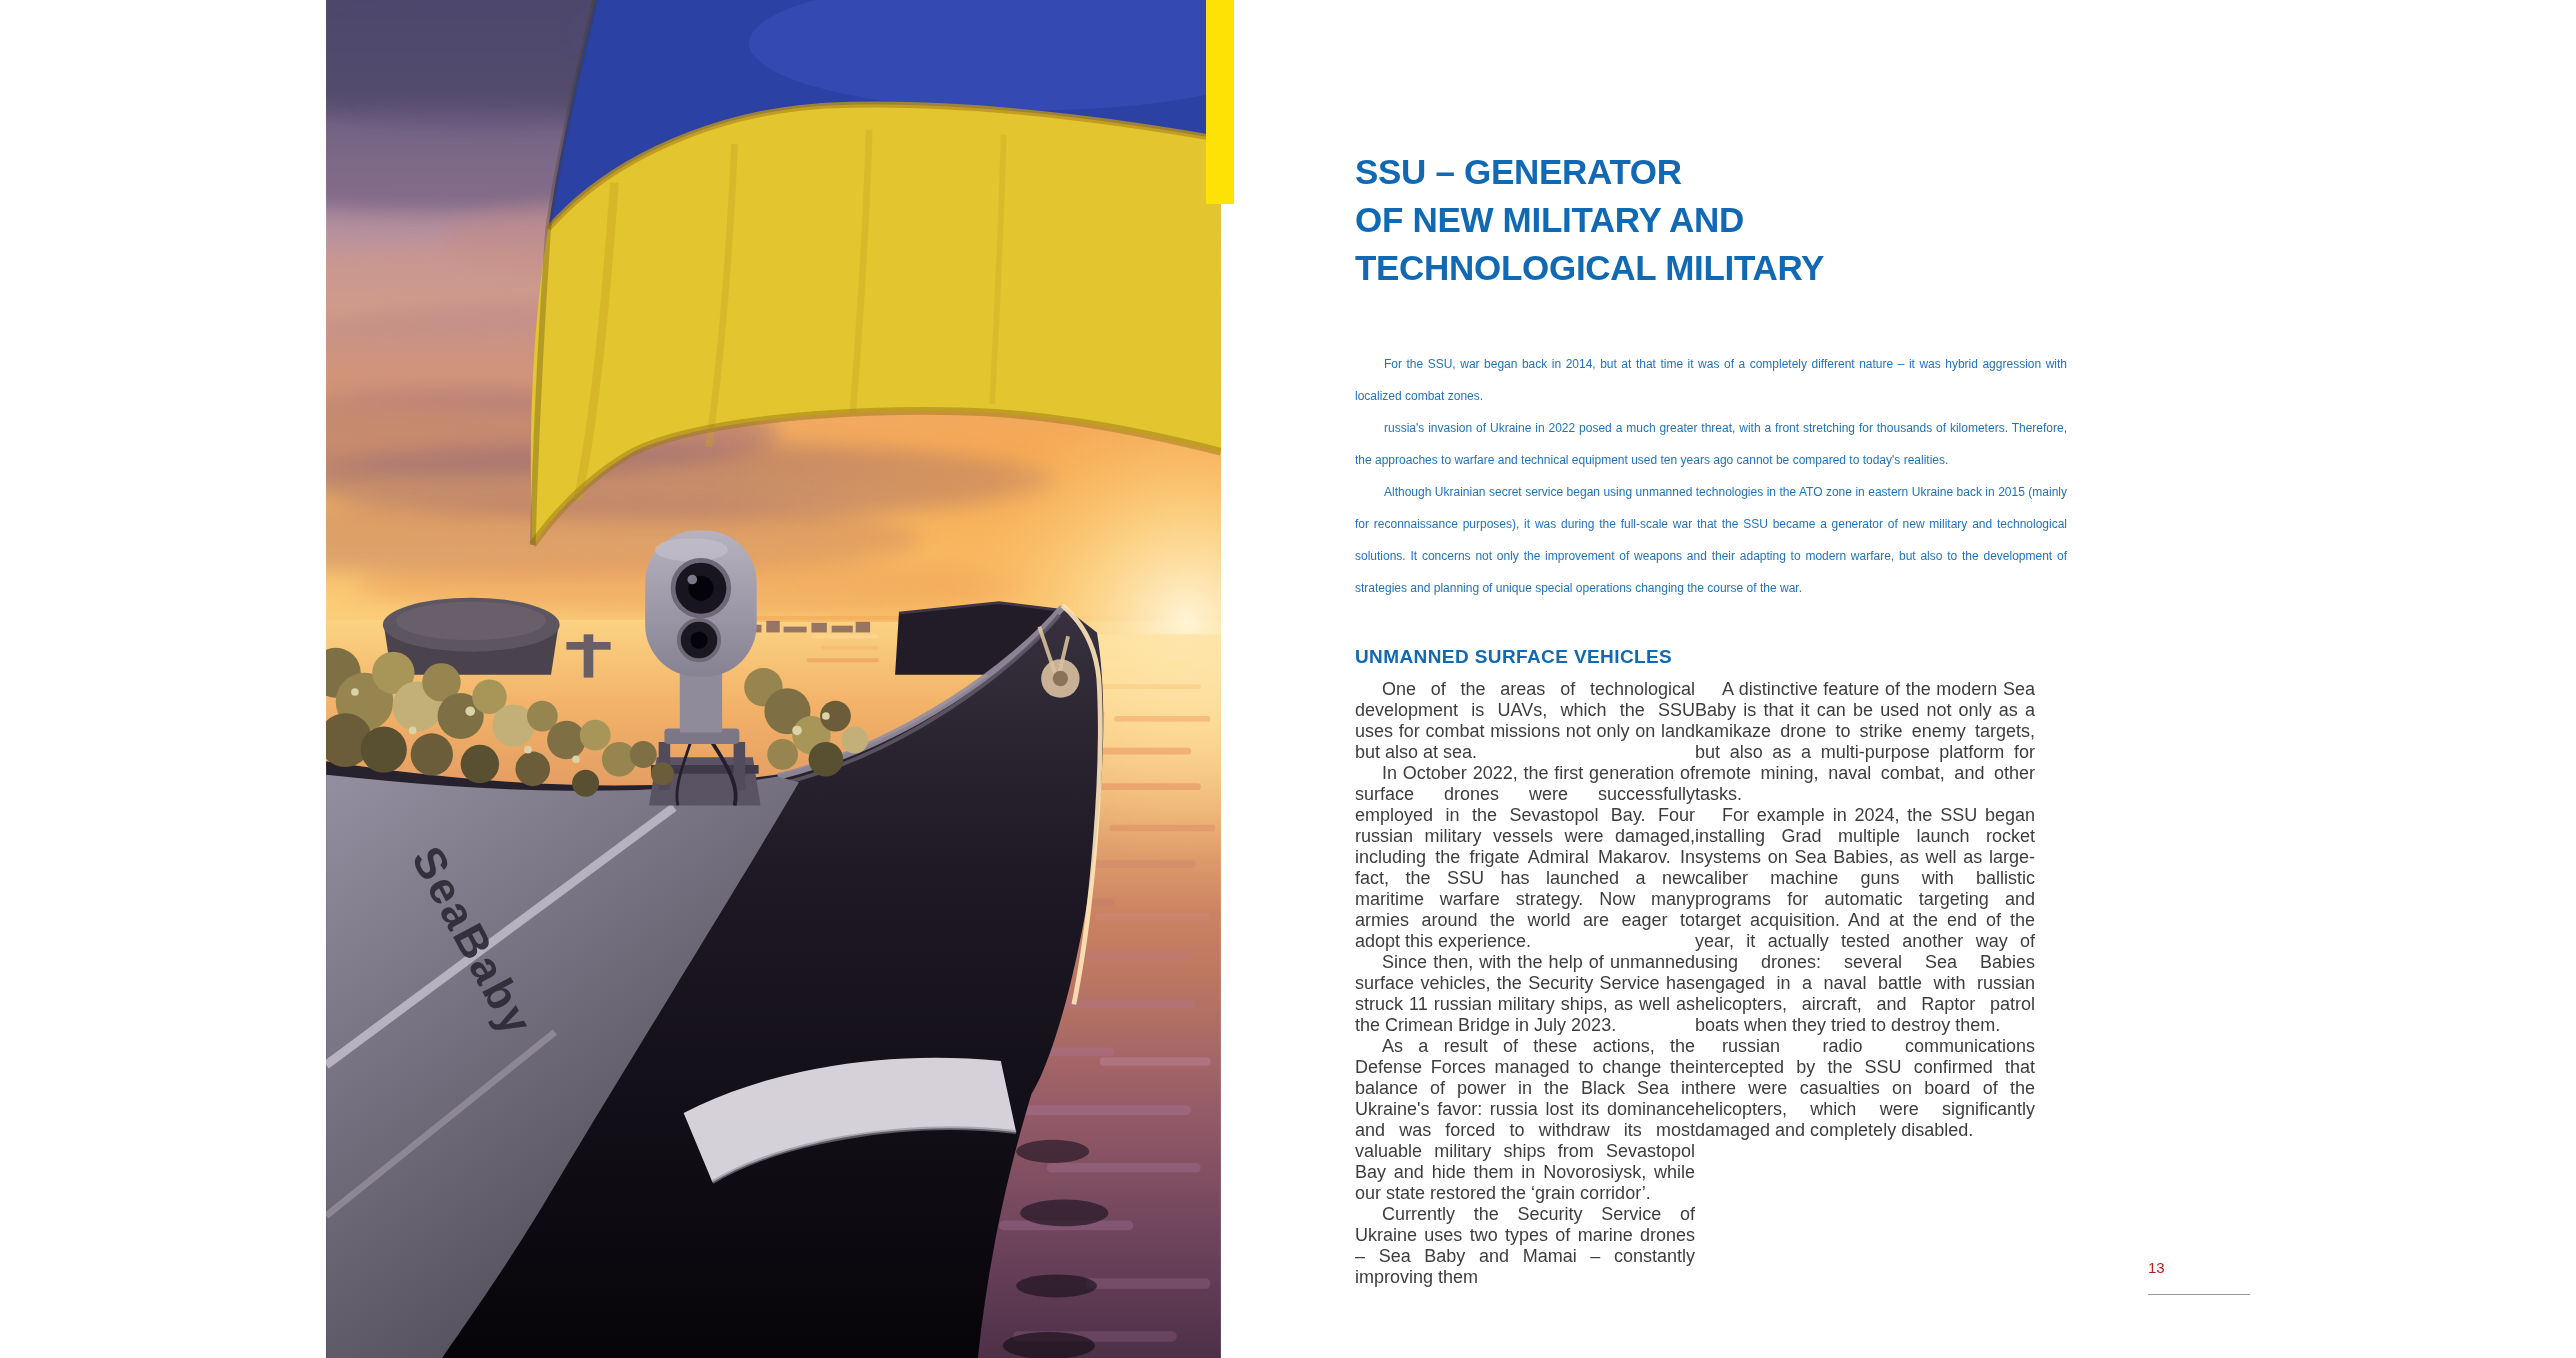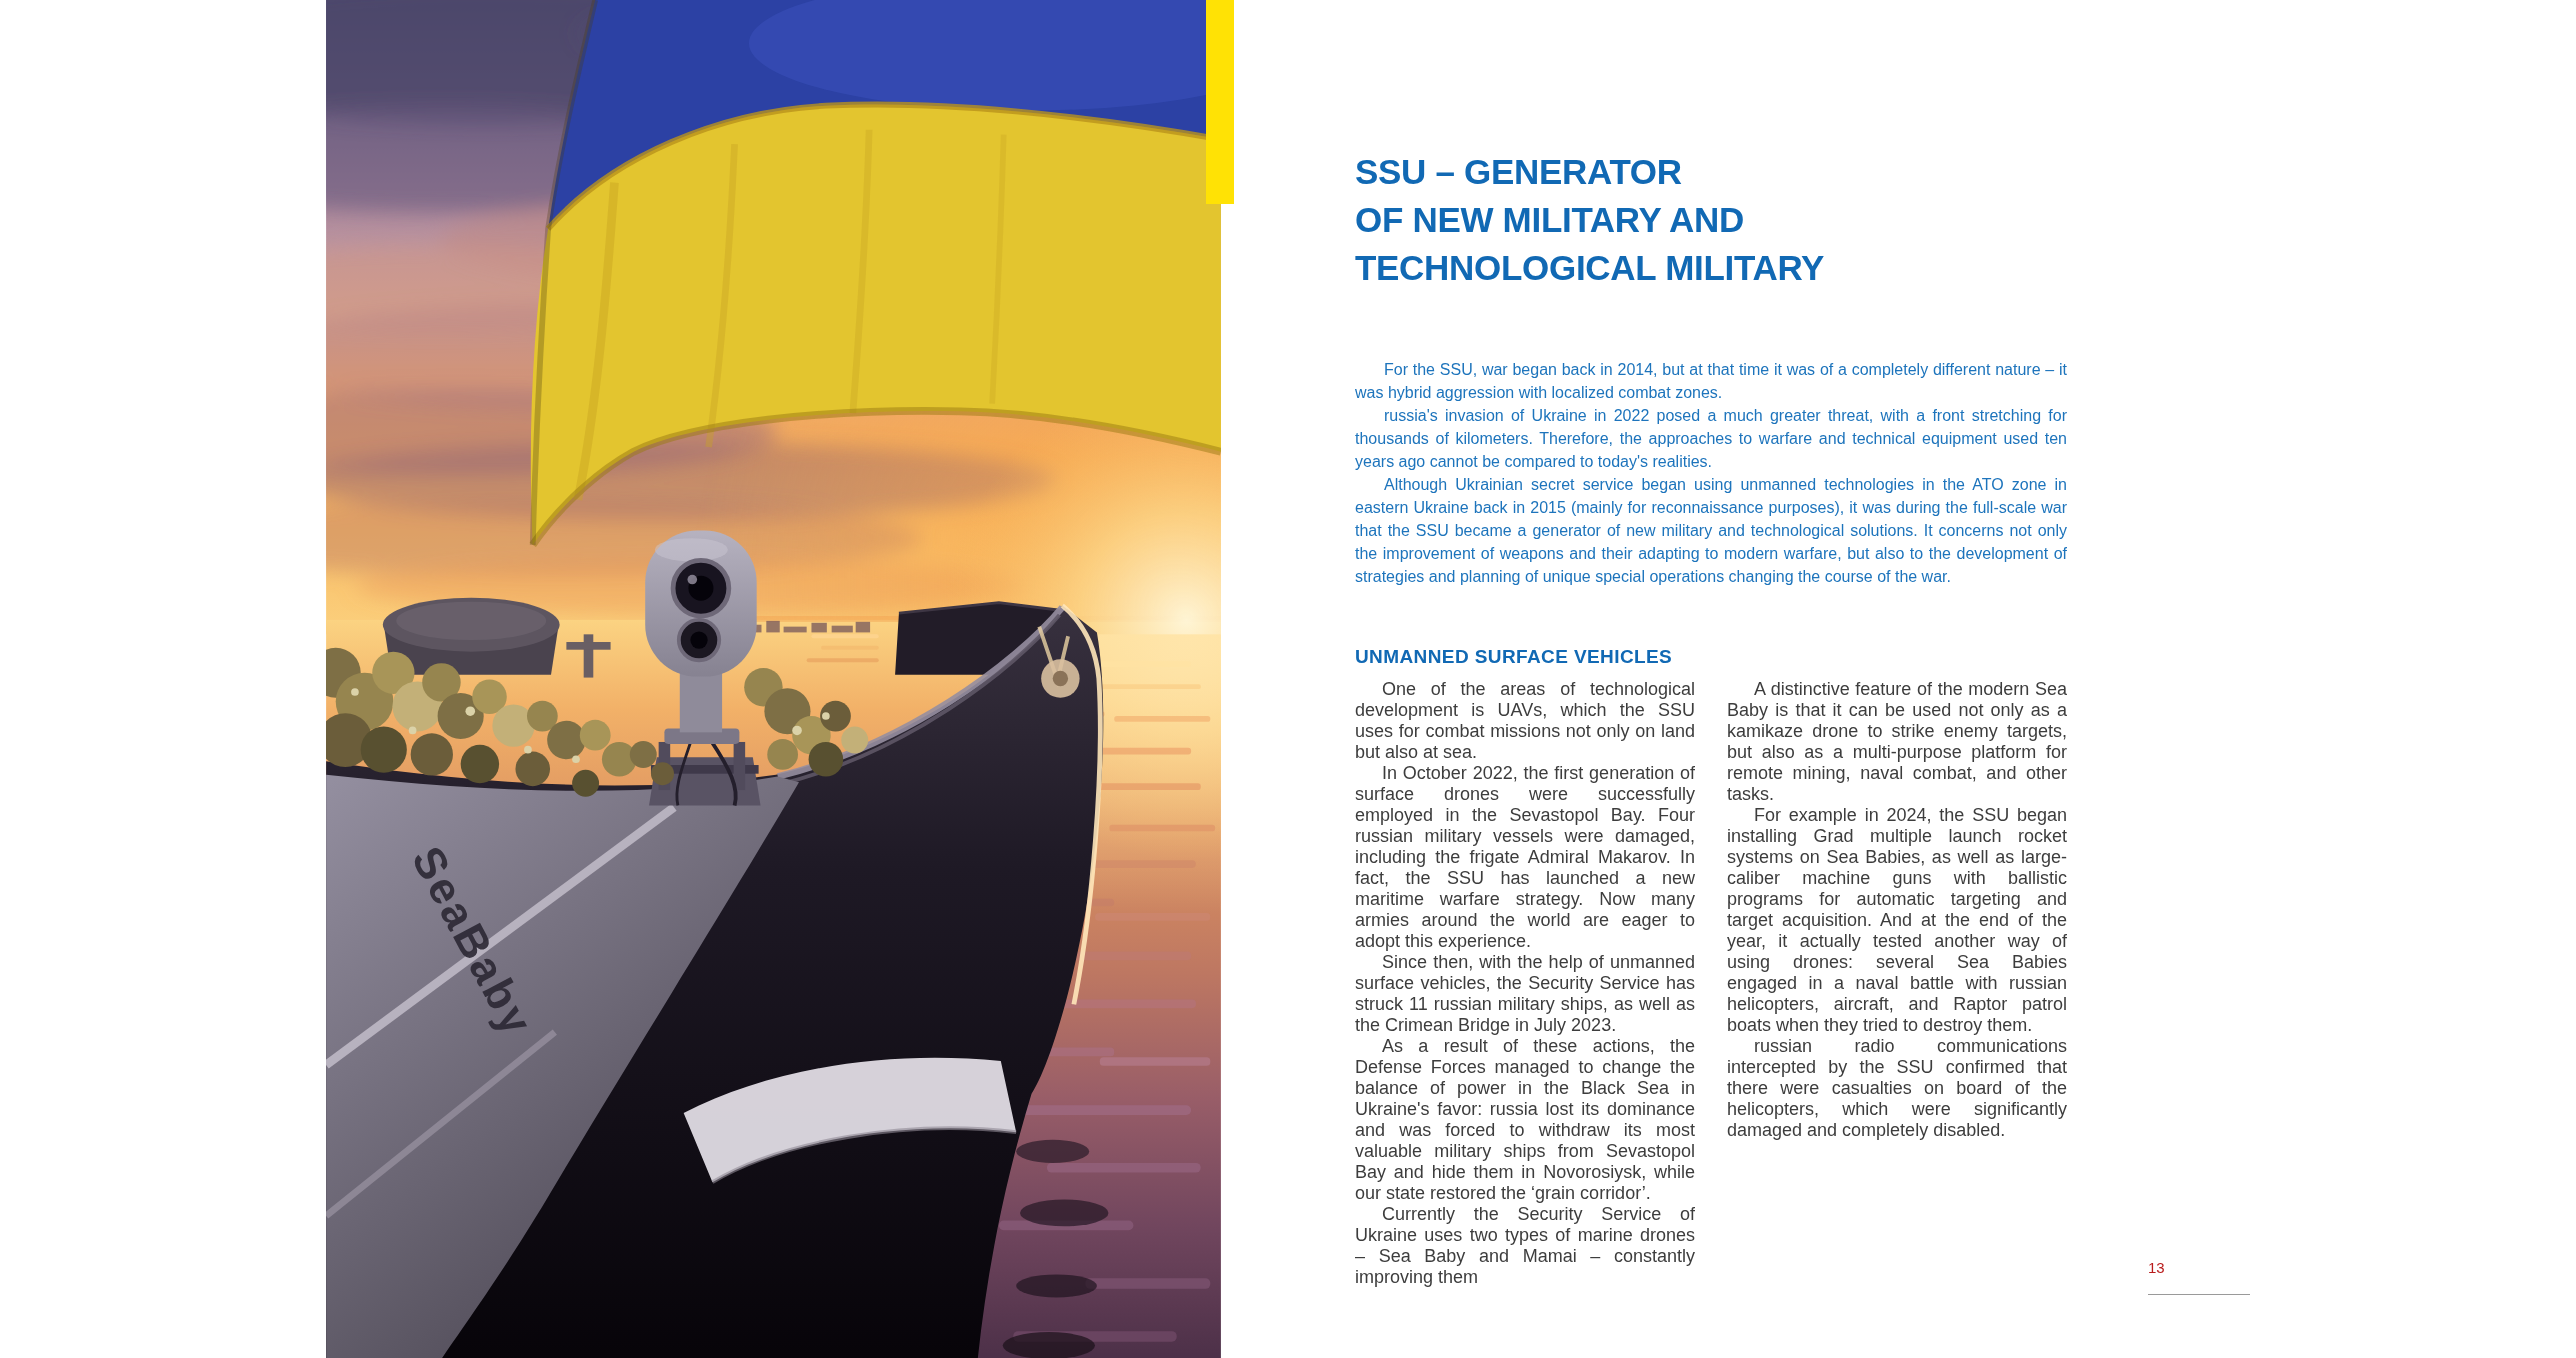--- a/index.html
+++ b/index.html
@@ -9,30 +9,30 @@
     -webkit-font-smoothing:antialiased;
   }
   .photo-wrap{position:absolute;left:326px;top:0;width:895px;height:1359px;z-index:1}
   .accent-bar{position:absolute;left:1206px;top:0;width:28px;height:204px;background:#ffe205;z-index:5}
   .content{position:absolute;left:1355px;top:0;width:712px;z-index:2}
   .title{
     position:absolute;top:148px;left:0;width:730px;
     font-size:35px;font-weight:700;color:#1169b4;line-height:48px;letter-spacing:-0.3px;
   }
   .intro{
-    position:absolute;top:358px;left:0;width:712px;
-    color:#1d74bc;font-size:16px;line-height:23px;text-align:justify;
+    position:absolute;top:348px;left:0;width:712px;
+    color:#1d74bc;font-size:12px;line-height:32px;text-align:justify;
   }
   .intro p{margin:0;text-indent:29px}
   .section-heading{
     position:absolute;top:646px;left:0;
     font-size:19px;font-weight:700;color:#1169b4;letter-spacing:0.4px;text-align:center;
   }
   .columns{
-    position:absolute;top:679px;left:0;width:712px;display:flex;gap:32px;color:#3d3d3d;
+    position:absolute;top:679px;left:0;width:712px;display:flex;color:#3d3d3d;
   }
   .col{width:340px;font-size:18px;line-height:21px;text-align:justify;height:611px;overflow:hidden}
   .col p{margin:0;text-indent:27px}
   .col p.cont{text-indent:0}
   .page-number{position:absolute;left:2148px;top:1259px;font-size:15px;color:#b91c1c;z-index:2}
   .page-rule{position:absolute;left:2148px;top:1294px;width:102px;height:0;border-top:1.9px solid #9a9a9a;z-index:2}
 </style>
 </head>
 <body>
 

